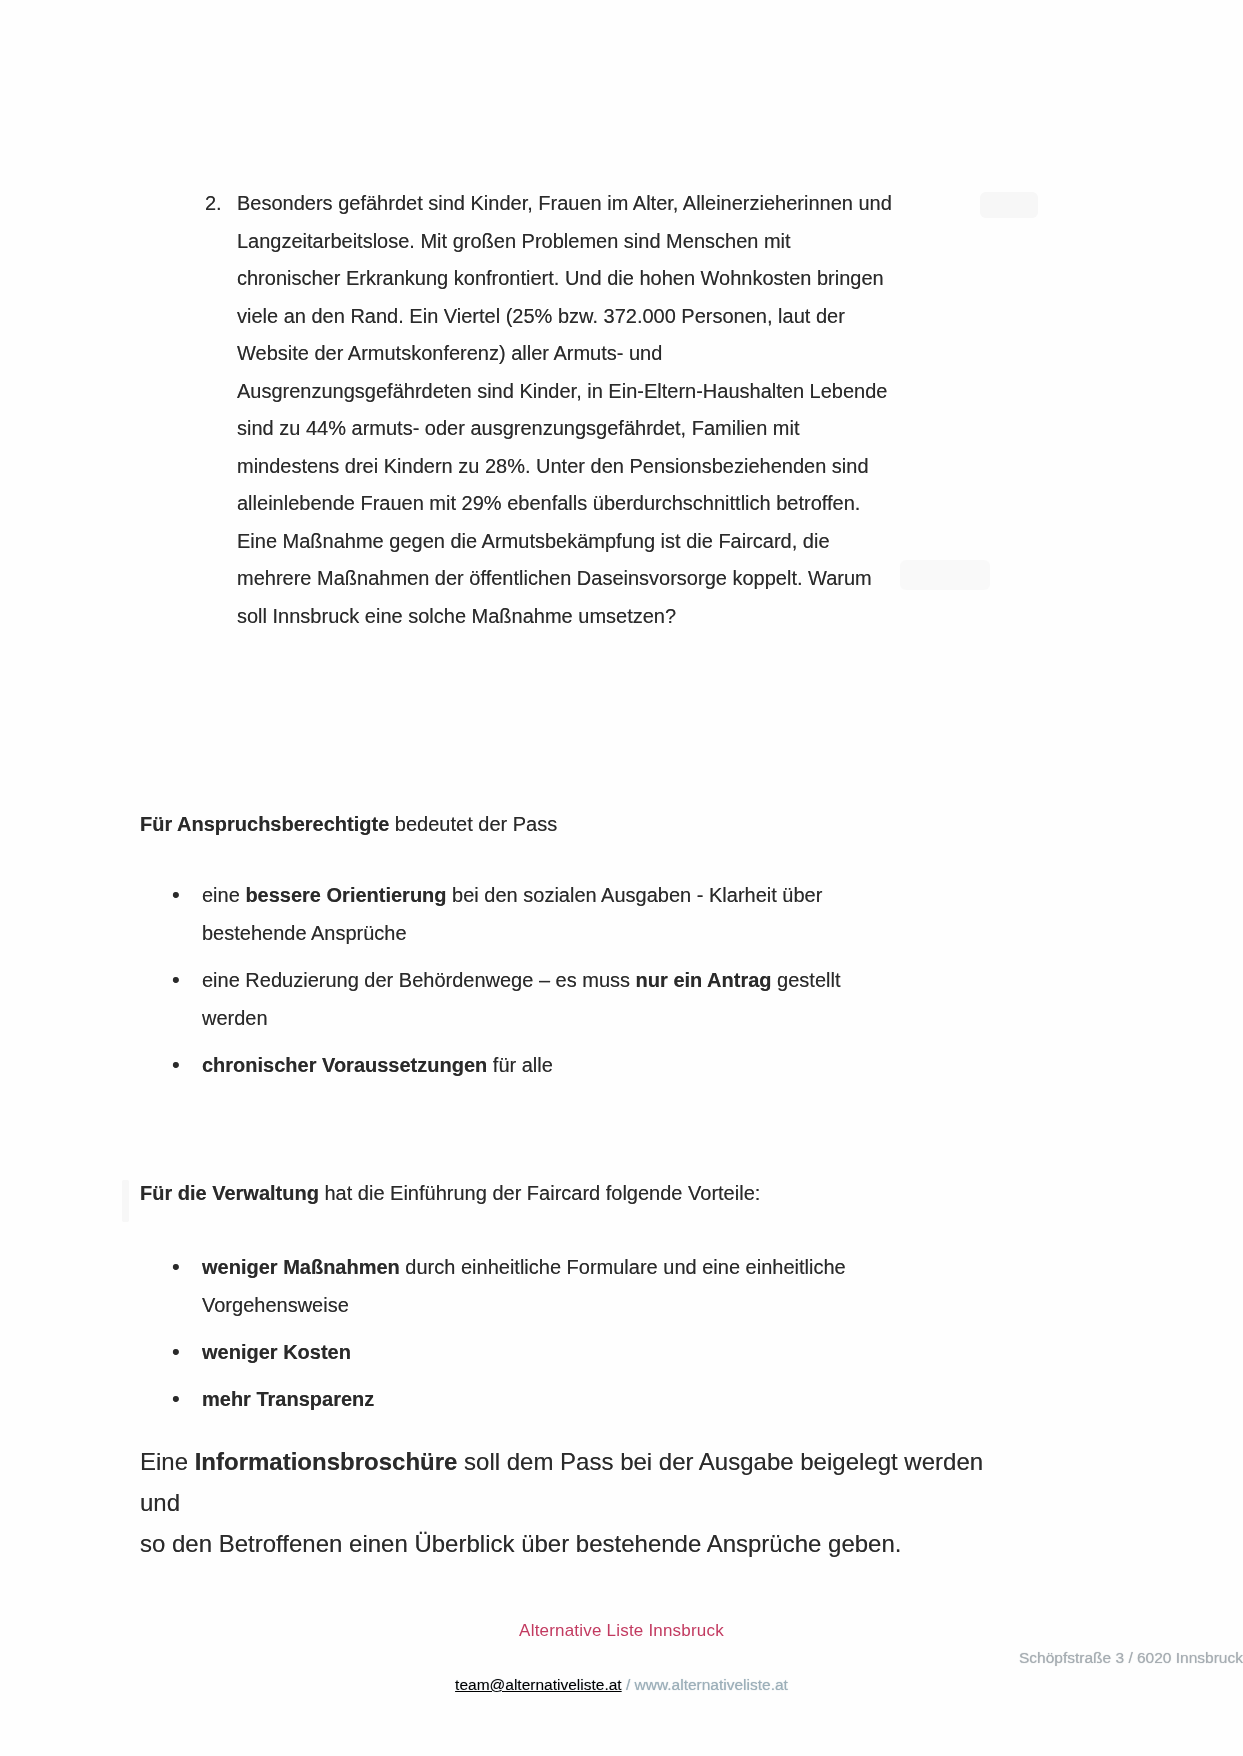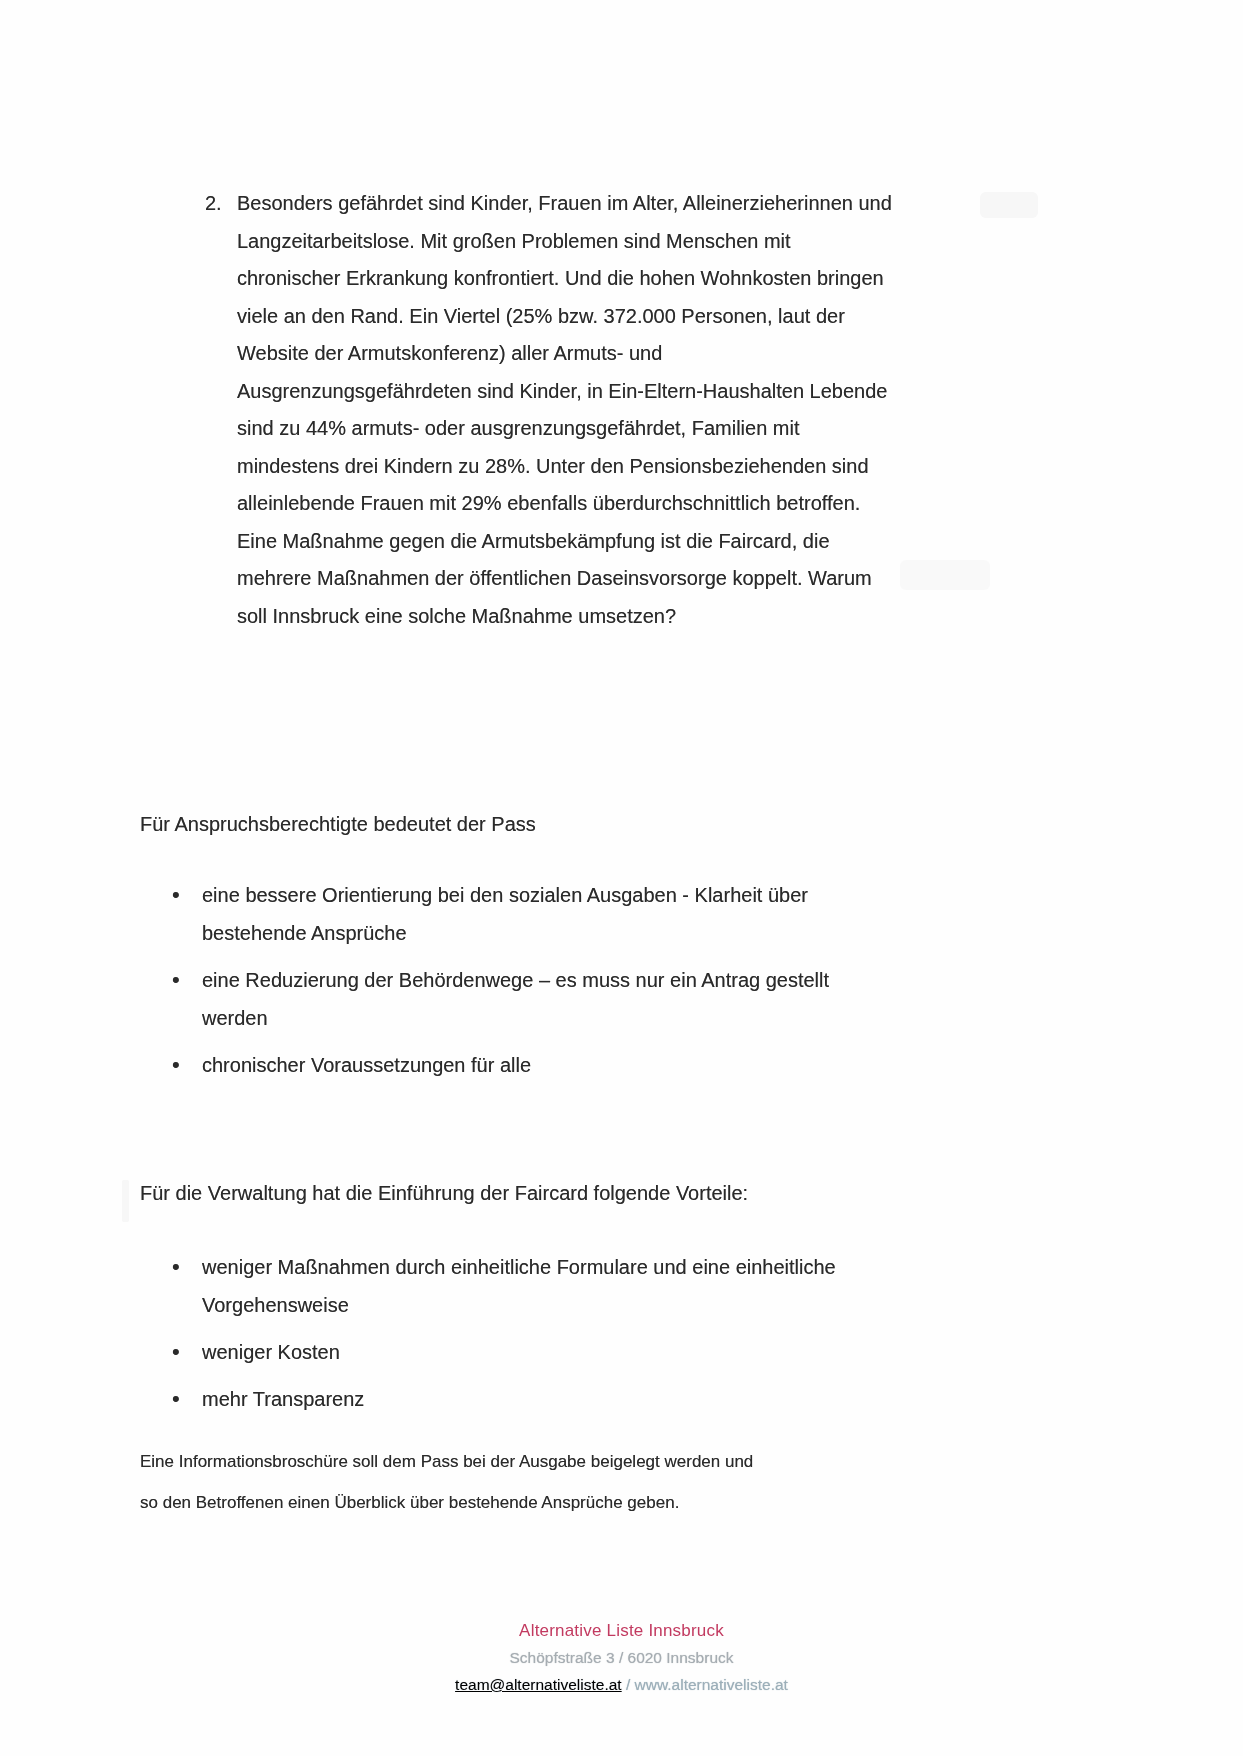--- a/index.html
+++ b/index.html
@@ -33,55 +33,56 @@
   .num-text { width:780px; white-space:pre-wrap; }
 
   
   .sec-heading {
     position:absolute; left:140px;
     font-size:20px; line-height:30px;
     white-space:pre-wrap;
   }
   .sec-heading.h1 { top:809px; }
   .sec-heading.h2 { top:1178px; }
-  .b { font-weight:normal;margin-top:16px; }
+  .b { font-weight:bold;margin-top:16px; }
 
   
   .bullets { position:absolute; left:172px; }
   .bullets.list1 { top:876px; }
   .bullets.list2 { top:1248px; }
   .bullet-row {
     display:flex;
     font-size:20px; line-height:38px;
     margin-bottom:9px;
   }
   .dot-col { width:30px; flex:none; font-size:22px; }
   .bullet-text { width:800px; white-space:pre-wrap; }
 
   
   .closing {
     position:absolute; left:140px; top:1441px;
     width:880px;
-    font-size:17px; line-height:41px;
+    font-size:24px; line-height:41px;
     white-space:pre-wrap;
   }
 
   
   .footer {
     position:absolute; left:0; right:0; top:1617px;
     text-align:center;
   }
   .footer-org {
     color:#c23a60; font-weight:normal;
     font-size:17px; line-height:27px;
     letter-spacing:.2px;
   }
   .footer-address {
     color:#a6adb2; font-size:15.5px; line-height:27px;
     text-shadow:0 0 1px rgba(166,173,178,.8);
+    text-align:right;
   }
   .footer-links {
     color:#9cafb9; font-size:15.5px; line-height:27px;
     text-shadow:0 0 1px rgba(156,175,185,.8);
   }
   .footer-email {
     color:#000000; text-decoration:underline; cursor:pointer;
   }
 </style>
 </head>

